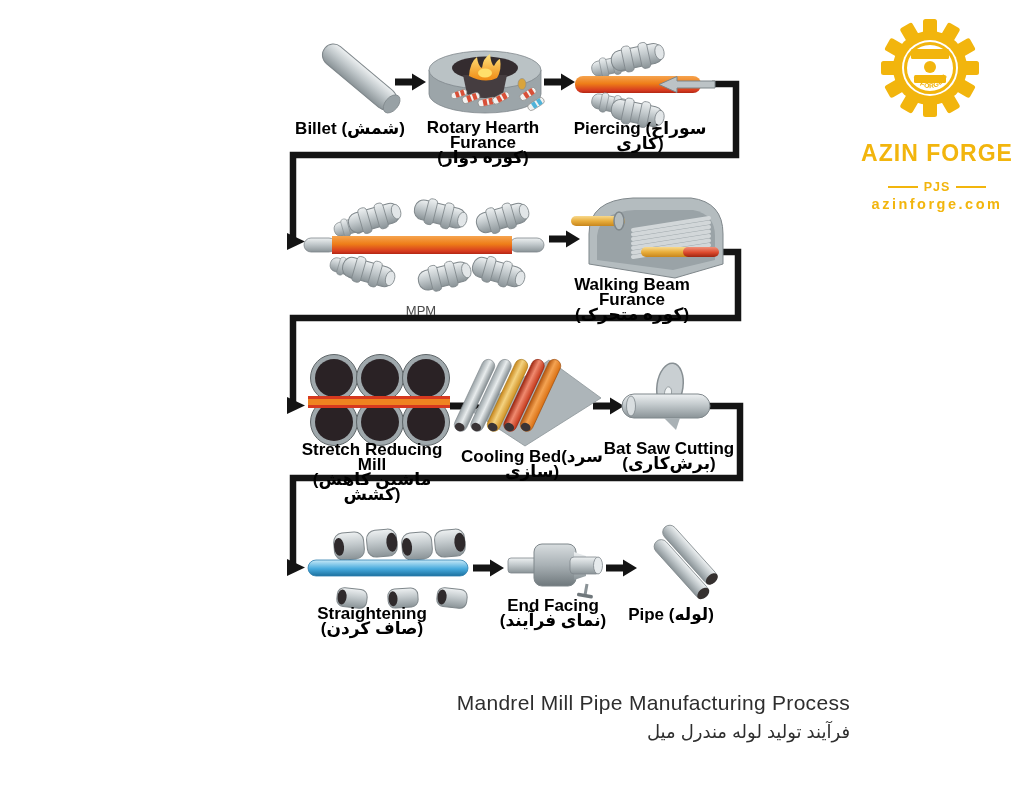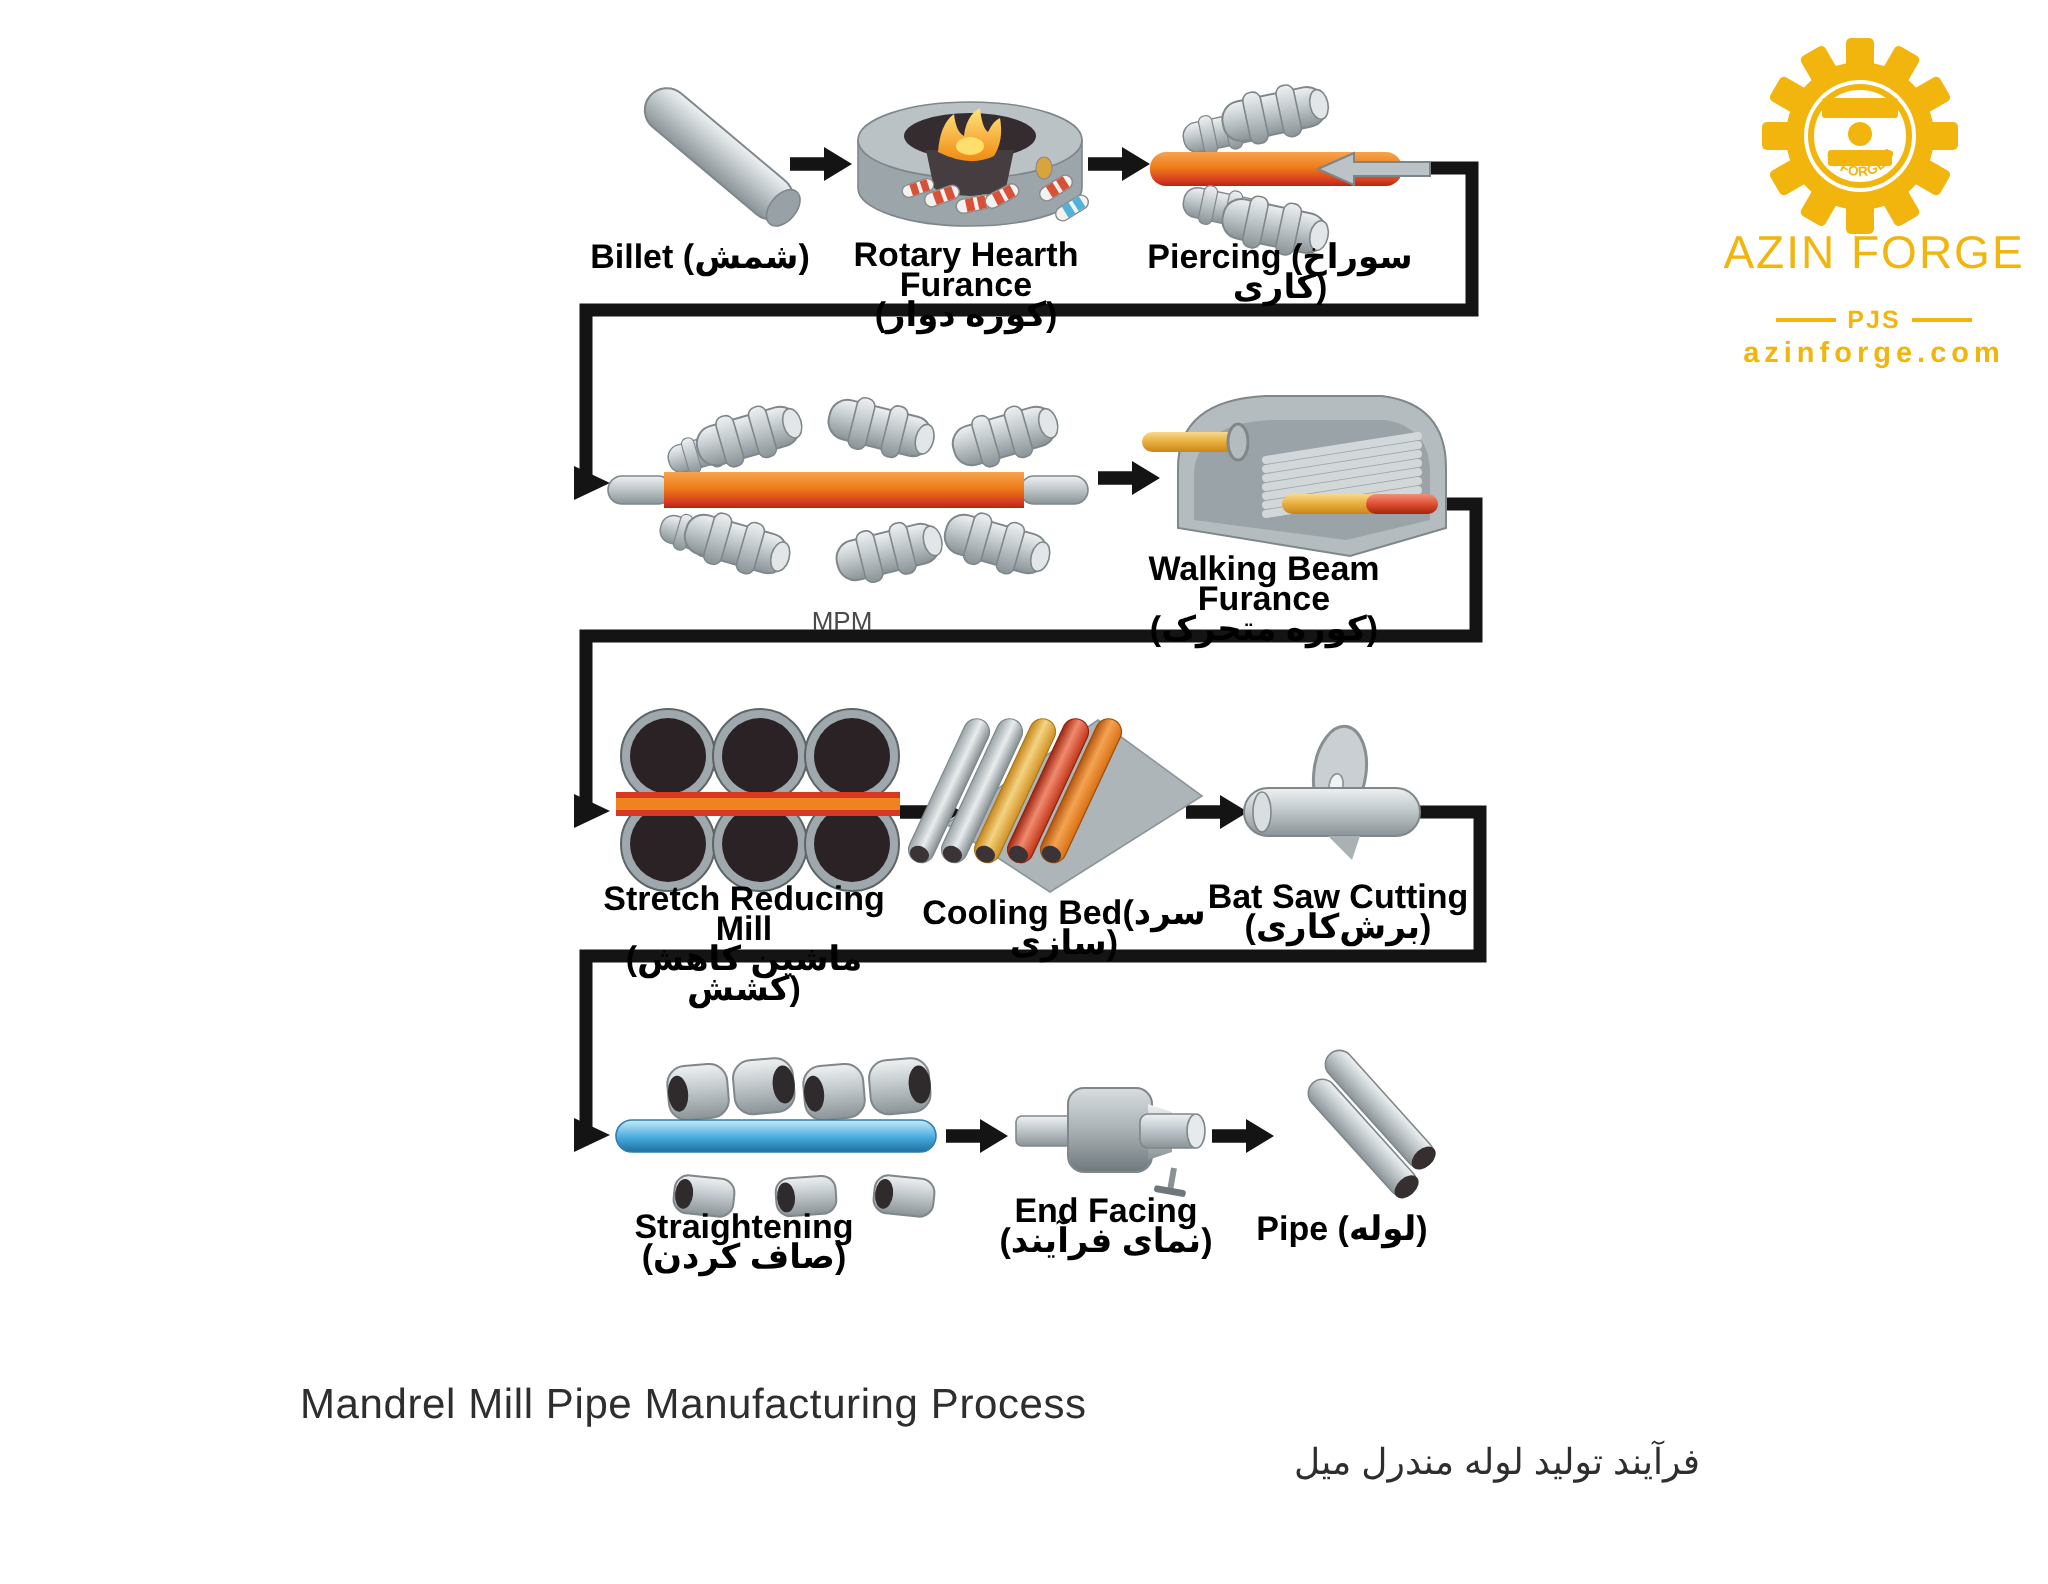--- a/index.html
+++ b/index.html
@@ -8,29 +8,29 @@
     font-family:"Liberation Sans","DejaVu Sans",sans-serif;
   }
   .art{position:absolute;left:0;top:0;width:1024px;height:792px;}
   .lbl{
     position:absolute;text-align:center;font-weight:700;font-size:17px;line-height:15px;
     color:#000000;font-family:"Liberation Sans","DejaVu Sans",sans-serif;
   }
   .lbl .ln{display:block;}
   .lbl-plain{font-weight:400;color:#4a4a4a;font-size:13px;margin-top:20px;}
   .title-en{
-    position:absolute;left:150px;top:691px;width:700px;text-align:left;
+    position:absolute;left:150px;top:691px;width:700px;text-align:right;
     font-size:21px;color:#2e2e2e;letter-spacing:0.3px;
   }
   .title-fa{
     position:absolute;left:150px;top:721px;width:700px;text-align:right;
     font-size:18px;color:#2e2e2e;
   }
   .logo{position:absolute;left:852px;top:10px;width:170px;text-align:center;}
-  .logo-name{font-size:23px;font-weight:400;letter-spacing:1px;color:#F2B50D;line-height:24px;}
+  .logo-name{font-size:23px;font-weight:700;letter-spacing:1px;color:#F2B50D;line-height:24px;margin-top:27px;}
   .logo-pjs{display:flex;align-items:center;justify-content:center;gap:6px;margin-top:15px;}
   .logo-pjs .bar{width:30px;height:2.5px;background:#F2B50D;}
   .logo-pjs .pjs{font-size:12.5px;font-weight:800;color:#F2B50D;letter-spacing:1px;}
   .logo-site{font-size:14.5px;font-weight:700;letter-spacing:2.5px;color:#F2B50D;margin-top:2px;}
 </style>
 </head>
 <body>
 
 <svg class="art" viewBox="0 0 1024 792">
   <defs>

